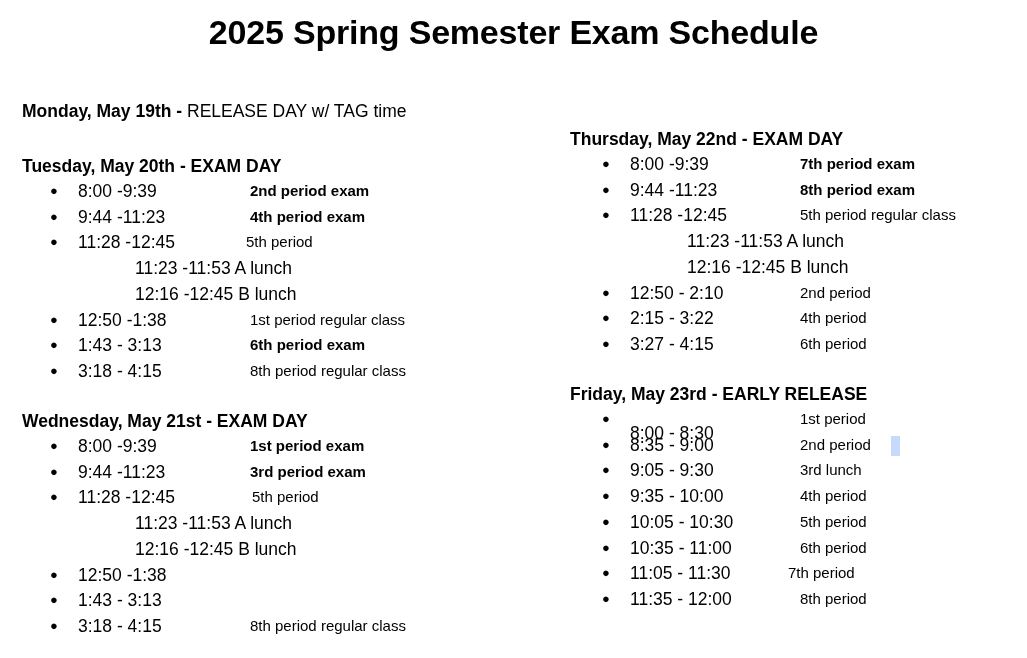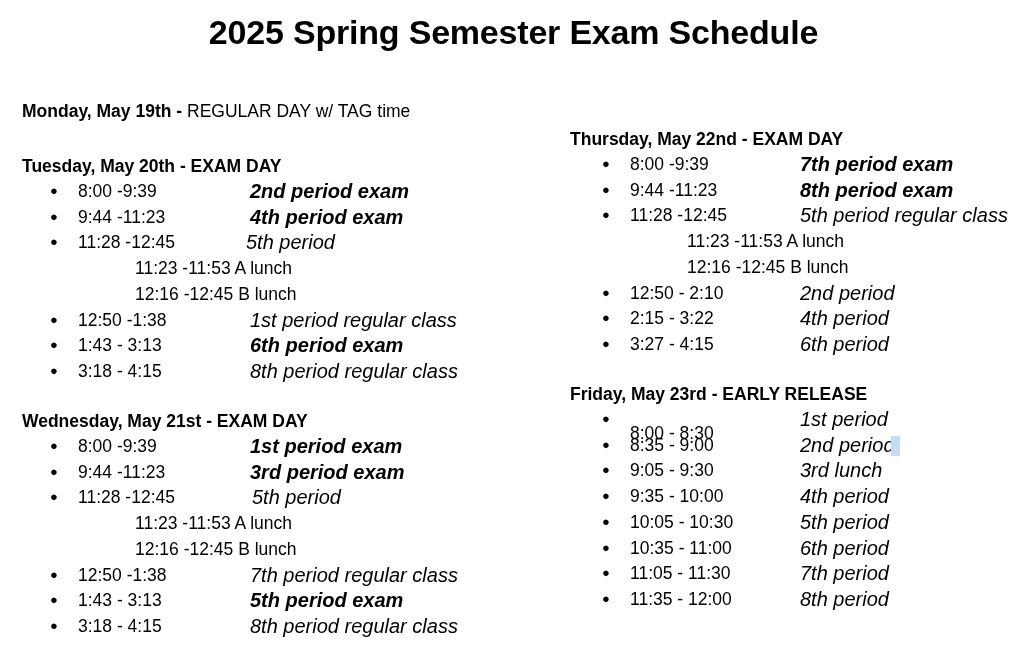--- a/index.html
+++ b/index.html
@@ -64,23 +64,22 @@
     font-size: 13px;
     line-height: 26px;
   }
   .time {
     position: absolute;
     font-size: 17.5px;
     line-height: 26px;
   }
   .desc {
     position: absolute;
-    font-size: 20px;
-    line-height: 26px;
-    font-style: italic;
+    font-size: 15px;
+    line-height: 26px;
   }
   .desc.bold { font-weight: bold; }
 
   
   .lunch-line {
     position: absolute;
     font-size: 17.5px;
     line-height: 26px;
     white-space: nowrap;
   }
@@ -91,21 +90,21 @@
     background: #c6dafc;
   }
 </style>
 </head>
 <body>
 
 <div class="doc-title">2025 Spring Semester Exam Schedule</div>
 
 <div class="column left" id="col-left">
     <div class="day-block" style="top: 100px; height: 10px;">
-      <div class="day-header" style="left: 22px; top: 0px;"><span>Monday, May 19th -</span><span class="hdr-normal"> REGULAR DAY w/ TAG time</span></div>
+      <div class="day-header" style="left: 22px; top: 0px;"><span>Monday, May 19th -</span><span class="hdr-normal"> RELEASE DAY w/ TAG time</span></div>
     </div>
     <div class="day-block" style="top: 155px; height: 10px;">
       <div class="day-header" style="left: 22px; top: 0px;"><span>Tuesday, May 20th - EXAM DAY</span></div>
       <div class="row" style="top: 23px;">
         <span class="bullet" style="left: 50px;">●</span>
         <span class="time" style="left: 78px;">8:00 -9:39</span>
         <span class="desc bold" style="left: 250px;">2nd period exam</span>
       </div>
       <div class="row" style="top: 48.7px;">
         <span class="bullet" style="left: 50px;">●</span>
@@ -150,26 +149,24 @@
       <div class="row" style="top: 74.4px;">
         <span class="bullet" style="left: 50px;">●</span>
         <span class="time" style="left: 78px;">11:28 -12:45</span>
         <span class="desc" style="left: 252px;">5th period</span>
       </div>
       <div class="lunch-line" style="left: 135px; top: 100.1px;">11:23 -11:53 A lunch</div>
       <div class="lunch-line" style="left: 135px; top: 125.8px;">12:16 -12:45  B lunch</div>
       <div class="row" style="top: 151.5px;">
         <span class="bullet" style="left: 50px;">●</span>
         <span class="time" style="left: 78px;">12:50 -1:38</span>
-        <span class="desc" style="left: 250px;">7th period regular class</span>
       </div>
       <div class="row" style="top: 177.2px;">
         <span class="bullet" style="left: 50px;">●</span>
         <span class="time" style="left: 78px;">1:43 - 3:13</span>
-        <span class="desc bold" style="left: 250px;">5th period exam</span>
       </div>
       <div class="row" style="top: 202.9px;">
         <span class="bullet" style="left: 50px;">●</span>
         <span class="time" style="left: 78px;">3:18 - 4:15</span>
         <span class="desc" style="left: 250px;">8th period regular class</span>
       </div>
     </div>
   </div>
 <div class="column right" id="col-right">
     <div class="day-block" style="top: 128px; height: 10px;">
@@ -236,21 +233,21 @@
         <span class="desc" style="left: 260px;">5th period</span>
       </div>
       <div class="row" style="top: 151.5px;">
         <span class="bullet" style="left: 62px;">●</span>
         <span class="time" style="left: 90px;">10:35 - 11:00</span>
         <span class="desc" style="left: 260px;">6th period</span>
       </div>
       <div class="row" style="top: 177.2px;">
         <span class="bullet" style="left: 62px;">●</span>
         <span class="time" style="left: 90px;">11:05 - 11:30</span>
-        <span class="desc" style="left: 260px;">7th period</span>
+        <span class="desc" style="left: 248px;">7th period</span>
       </div>
       <div class="row" style="top: 202.9px;">
         <span class="bullet" style="left: 62px;">●</span>
         <span class="time" style="left: 90px;">11:35 - 12:00</span>
         <span class="desc" style="left: 260px;">8th period</span>
       </div>
     </div>
   </div>
 
 </body></html>

